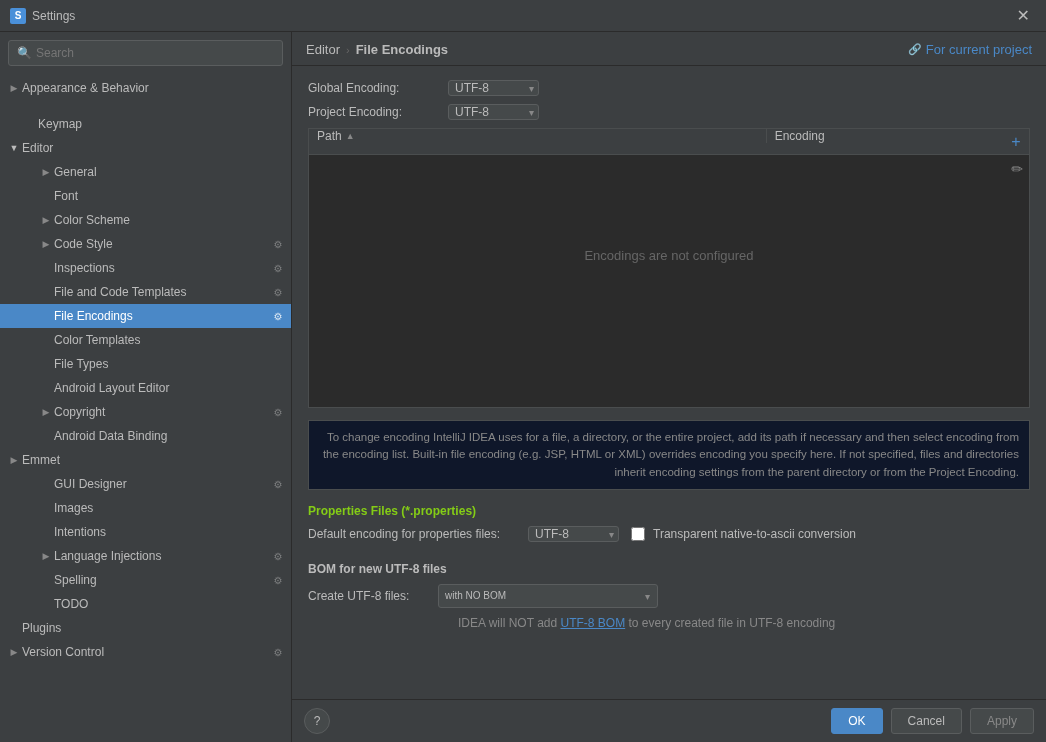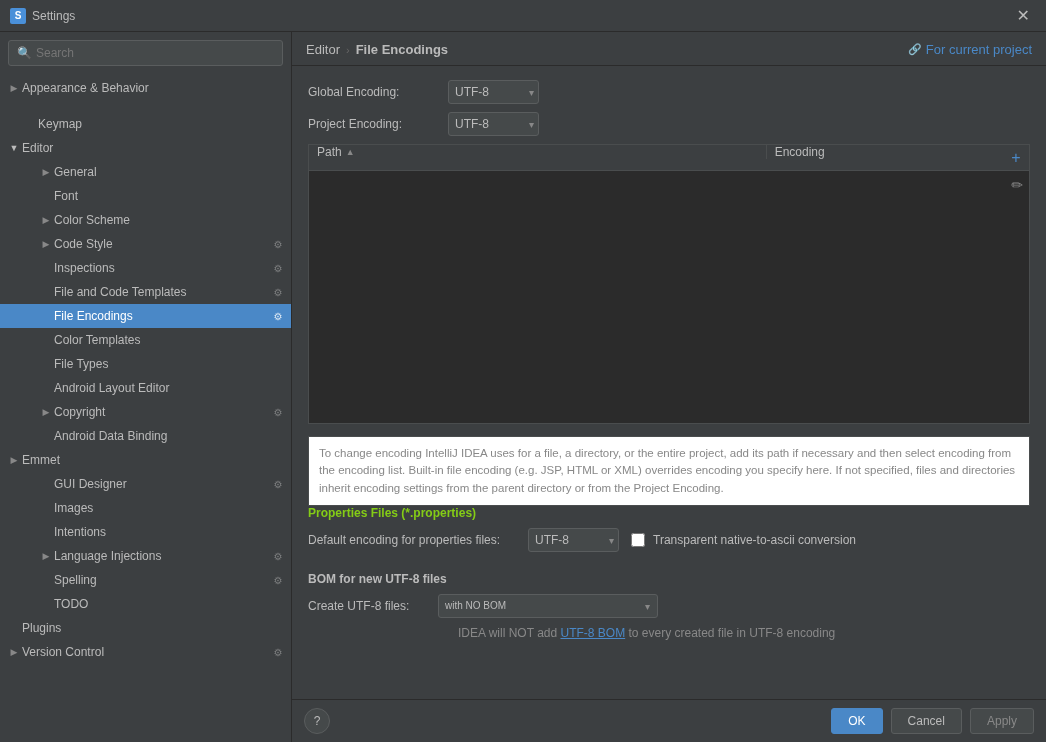--- a/index.html
+++ b/index.html
@@ -191,21 +191,21 @@
     .form-label {
       width: 140px;
       color: #bbbbbb;
       font-size: 12px;
       flex-shrink: 0;
     }
     .dropdown {
       background: #45494a;
       border: 1px solid #5a5d5e;
       border-radius: 3px;
-      height: 24px;
+      height: 16px;
       padding: 0 20px 0 6px;
       color: #bbbbbb;
       font-size: 12px;
       appearance: none;
       -webkit-appearance: none;
       cursor: pointer;
       position: relative;
     }
     .dropdown-wrapper {
       position: relative;
@@ -271,23 +271,25 @@
       align-items: center;
       justify-content: center;
       height: 200px;
       color: #666;
       font-size: 13px;
     }
     .description-text {
       font-size: 11.5px;
       color: #888;
       line-height: 1.5;
+      margin-bottom: 14px;
       border: 1px solid #4a4d4e;
-      background: #ffffff;
+      background: #0f172a;
       padding: 8px 10px;
+      text-align: right;
     }
     .section-title {
       color: #84cc16;
       font-size: 12px;
       font-weight: bold;
       margin-bottom: 8px;
     }
     .checkbox-row {
       display: flex;
       align-items: center;
@@ -601,20 +603,23 @@
         <div class="table-container" style="position:relative; max-height: 280px; min-height:240px;">
           <div class="table-header">
             <div class="table-header-cell path">
               <span>Path</span>
               <span class="sort-arrow">▲</span>
             </div>
             <div class="table-header-cell">
               <span>Encoding</span>
             </div>
             <button class="table-add-btn">+</button>
+          </div>
+          <div class="table-empty">
+            <span>Encodings are not configured</span>
           </div>
           <button class="edit-pencil-btn" style="position:absolute; right:4px; top:30px;">✏</button>
         </div>
 
         <div class="description-text">
           <span>To change encoding IntelliJ IDEA uses for a file, a directory, or the entire project, add its path if necessary and then select encoding from the encoding list. Built-in file encoding (e.g. JSP, HTML or XML) overrides encoding you specify here. If not specified, files and directories inherit encoding settings from the parent directory or from the Project Encoding.</span>
         </div>
 
         <div class="section-title">Properties Files (*.properties)</div>
 

